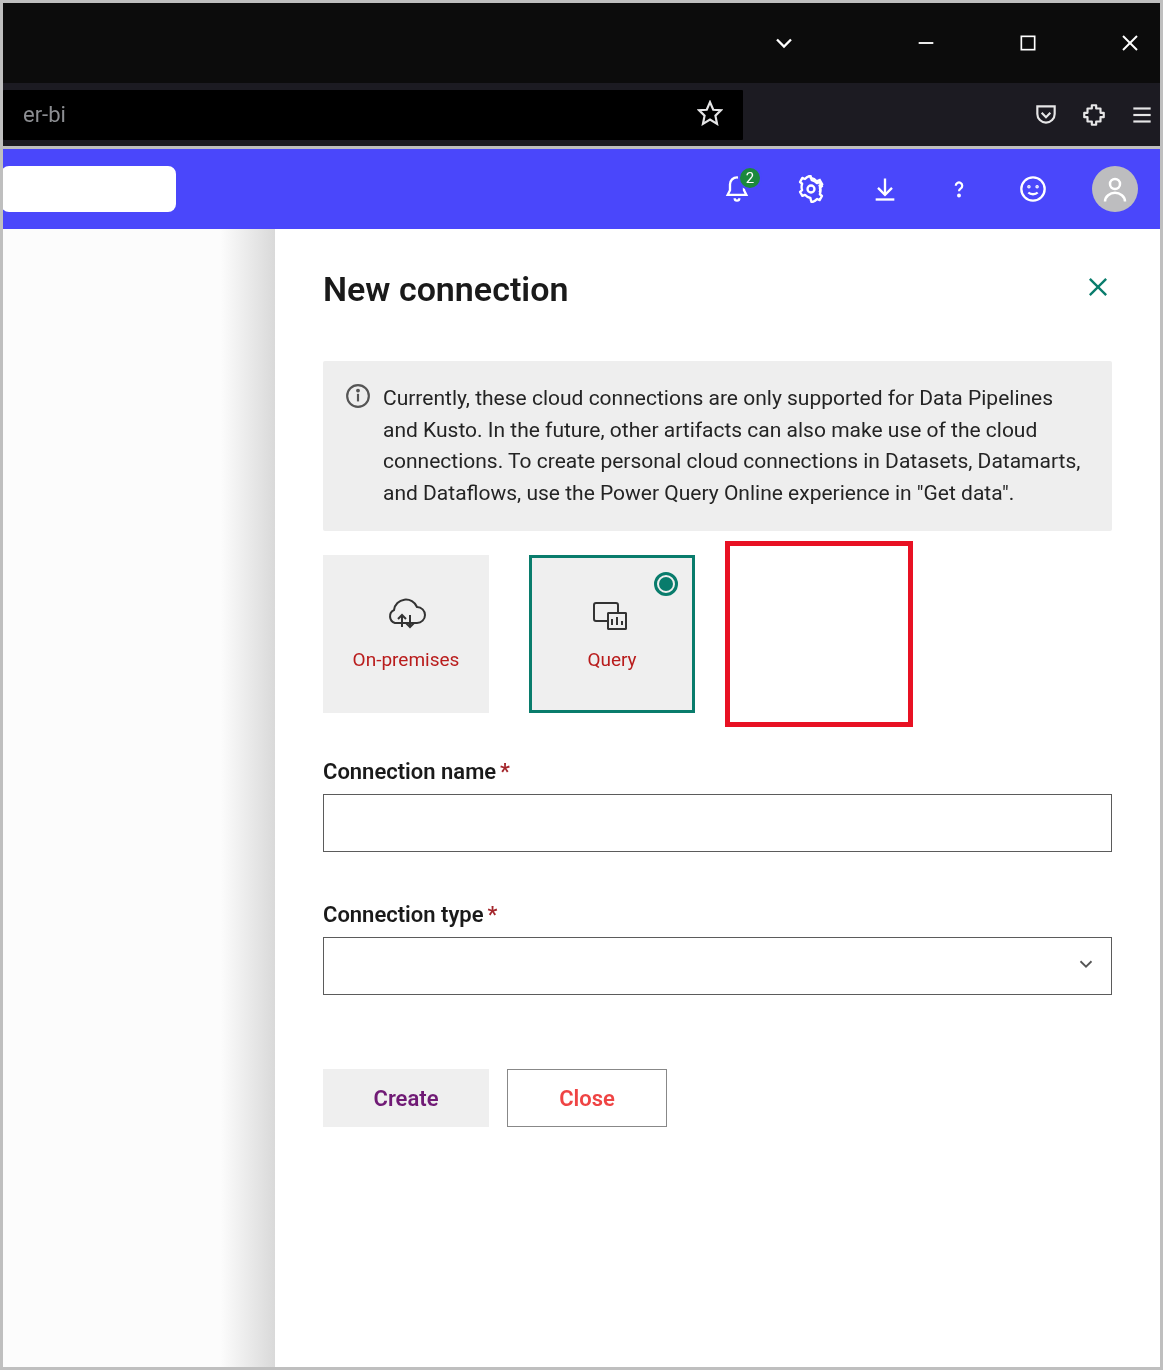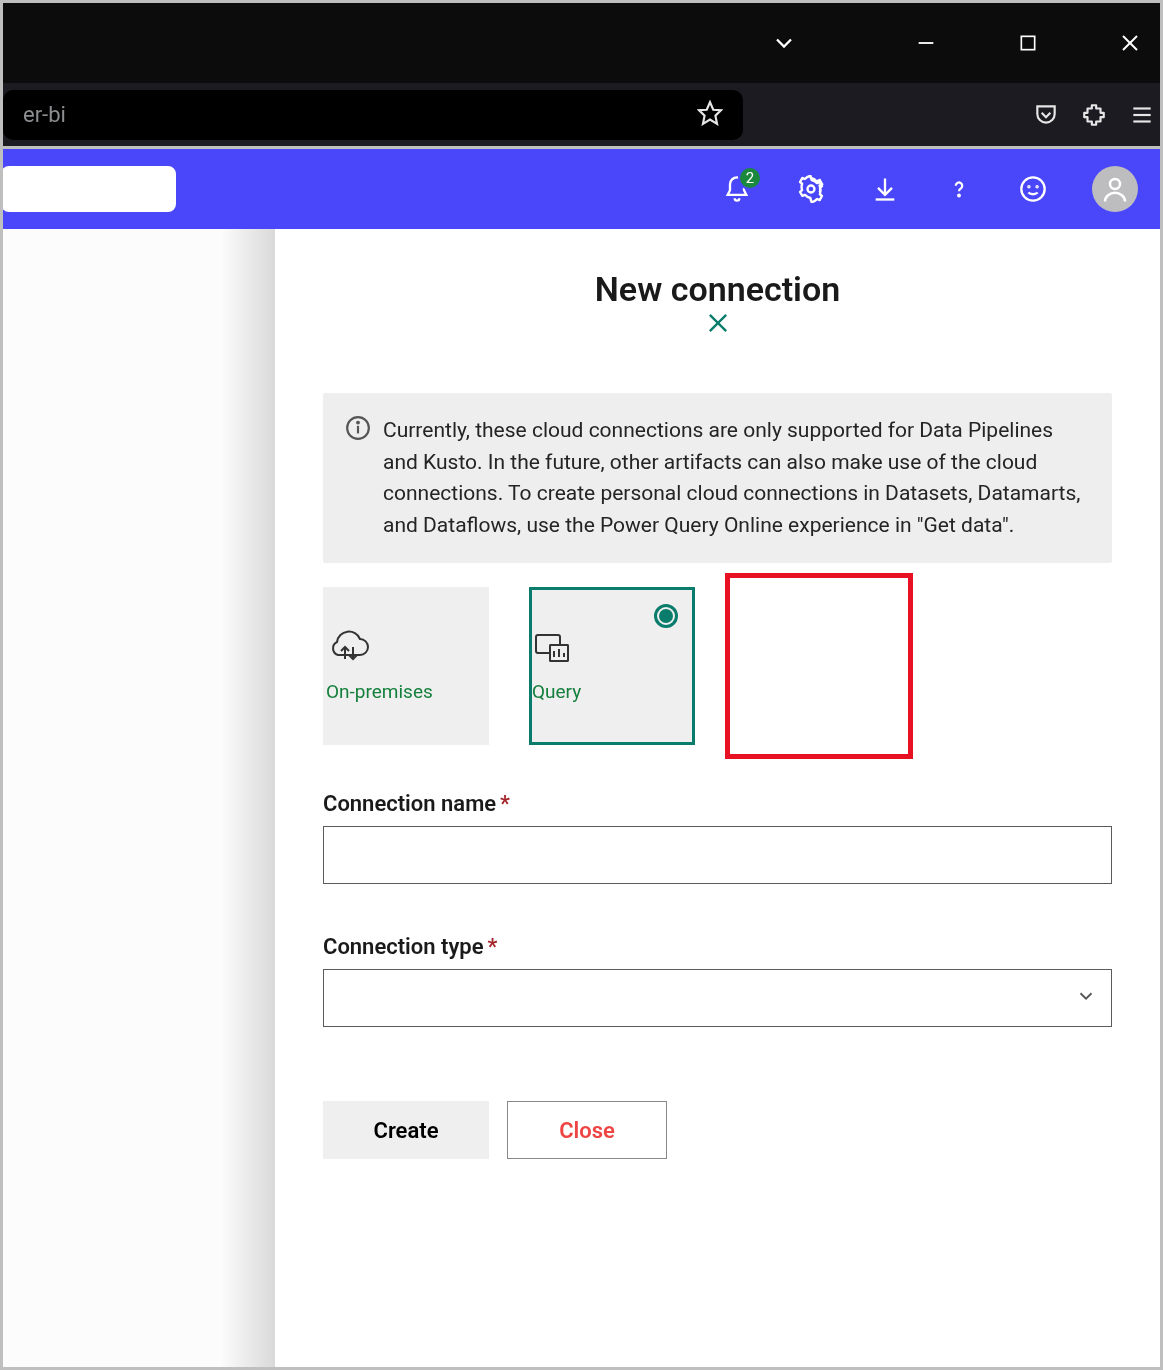--- a/index.html
+++ b/index.html
@@ -12,21 +12,21 @@
       padding-right: 12px; gap: 46px;
     }
     .tb-btn { width: 36px; height: 36px; display: flex; align-items: center; justify-content: center; color: #fff; }
 
     
     .urlbar {
       height: 66px; background: #1c1b22; display: flex; align-items: center; gap: 12px;
       border-bottom: 3px solid #bfbfbf;
     }
     .url-pill {
-      flex: 0 0 740px; height: 50px; background: #000; border-radius: 10px; display: flex; align-items: center;
+      flex: 0 0 740px; height: 50px; background: #000; border-radius: 1px; display: flex; align-items: center;
       justify-content: space-between; padding: 0 20px;
     }
     .url-text { color: #8c8e92; font-size: 22px; }
     .url-star { color: #e6e6e7; }
     .rb-icon { width: 36px; height: 36px; color: #e6e6e7; display: flex; align-items: center; justify-content: center; }
     .rb-flex { flex: 1; }
 
     
     .app-header {
       height: 80px; background: #4a47fb; display: flex; align-items: center; padding: 0 22px; gap: 44px;
@@ -34,48 +34,48 @@
     }
     .left-pill { width: 175px; height: 46px; background: #fff; border-radius: 8px; margin-right: auto; margin-left: -24px;}
     .hdr-icon { width: 30px; height: 30px; color: #fff; display: flex; align-items: center; justify-content: center; position: relative;}
     .avatar { width: 46px; height: 46px; border-radius: 50%; background: #bdbdbf; display:flex; align-items:center; justify-content:center; color:#fff;}
     .badge { position: absolute; top: -8px; right: -10px; background: #1b893d; color: #fff; border-radius: 50%; width: 24px; height: 24px; font-size: 15px; display:flex; align-items:center; justify-content:center; border:2px solid #4a47fb;}
 
     
     .workspace { display: flex; height: calc(100% - 80px - 66px - 80px); }
     .left-shadow { width: 272px; background: linear-gradient(to right, #fcfcfc 80%, #d9d9d9 100%); }
     .panel { flex: 1; background: #fff; padding: 40px 48px 40px 48px; position: relative; }
-    .panel-header { display: flex; justify-content: space-between; align-items: center; margin-bottom: 52px; flex-direction: column; }
+    .panel-header { display: flex; justify-content: space-between; align-items: center; margin-bottom: 52px; }
     .panel-title { font-size: 34px; font-weight: 600; color: #1a1a1a; }
     .panel-close { color: #097c6c; }
 
     .info-box { background: #eeeeee; padding: 22px; display: flex; gap: 10px; border-radius: 2px; margin-bottom: 24px;}
     .info-icon { flex: 0 0 28px; color: #555; }
     .info-text { font-size: 21px; line-height: 1.5; color: #242424; }
 
     .opt-row { display: flex; gap: 40px; margin-bottom: 46px; }
     .opt-card {
-      width: 166px; height: 158px; background: #efefef; display: flex; flex-direction: column; align-items: flex-start; justify-content: center;
-      gap: 10px; font-size: 19px; color: #15803d; text-align: center; position: relative; border: 3px solid transparent;
+      width: 166px; height: 158px; background: #efefef; display: flex; flex-direction: column; align-items: center; justify-content: center;
+      gap: 10px; font-size: 19px; color: #b91c1c; text-align: center; position: relative; border: 3px solid transparent;
     }
     .opt-card.selected { border: 3px solid #097c6c; }
     .opt-card .radio { position: absolute; top: 14px; right: 14px; width: 24px; height: 24px; }
     .opt-card.selected .radio::before { content:''; position:absolute; inset:0; border:3px solid #097c6c; border-radius:50%;}
     .opt-card.selected .radio::after { content:''; position:absolute; inset:5px; background:#097c6c; border-radius:50%;}
     .opt-highlight { position: absolute; border: 5px solid #e81123; pointer-events: none; }
 
     .field { margin-bottom: 50px; }
     .field-label { font-size: 22px; font-weight: 600; color: #1a1a1a; margin-bottom: 10px; }
     .req-star { color: #a4262c; margin-left: 4px; }
     .text-input { width: 100%; height: 58px; border: 1px solid #5b5b5b; font-size: 20px; padding: 0 14px; }
     .select-input { width: 100%; height: 58px; border: 1px solid #5b5b5b; font-size: 20px; padding: 0 14px; background:#fff; display:flex; align-items:center; justify-content:flex-end;}
 
     .btn-row { display: flex; gap: 18px; margin-top: 74px; }
     .btn { height: 58px; padding: 0 26px; font-size: 22px; border: 1px solid #888; background: #fff; display:flex; align-items:center; justify-content:center;}
-    .btn.primary { background: #efefef; color: #000000; border: 1px solid #efefef; font-weight: 600; width: 166px;}
+    .btn.primary { background: #efefef; color: #701a75; border: 1px solid #efefef; font-weight: 600; width: 166px;}
     .btn.secondary { background: #fff; color: #ef4444; font-weight: 600; width: 160px;}
   </style>
 </head>
 <body>
 
 <div class="frame">
 
   <div class="titlebar">
     <div class="tb-btn">
       <svg width="28" height="28" viewBox="0 0 24 24" fill="none" stroke="currentColor" stroke-width="2">

